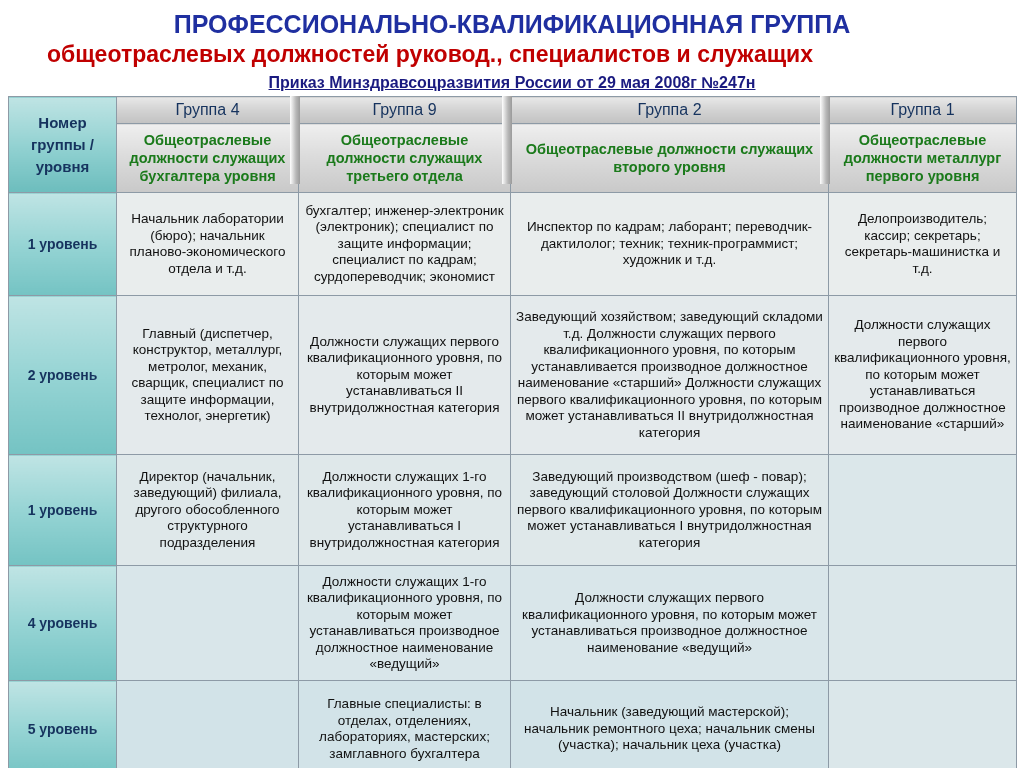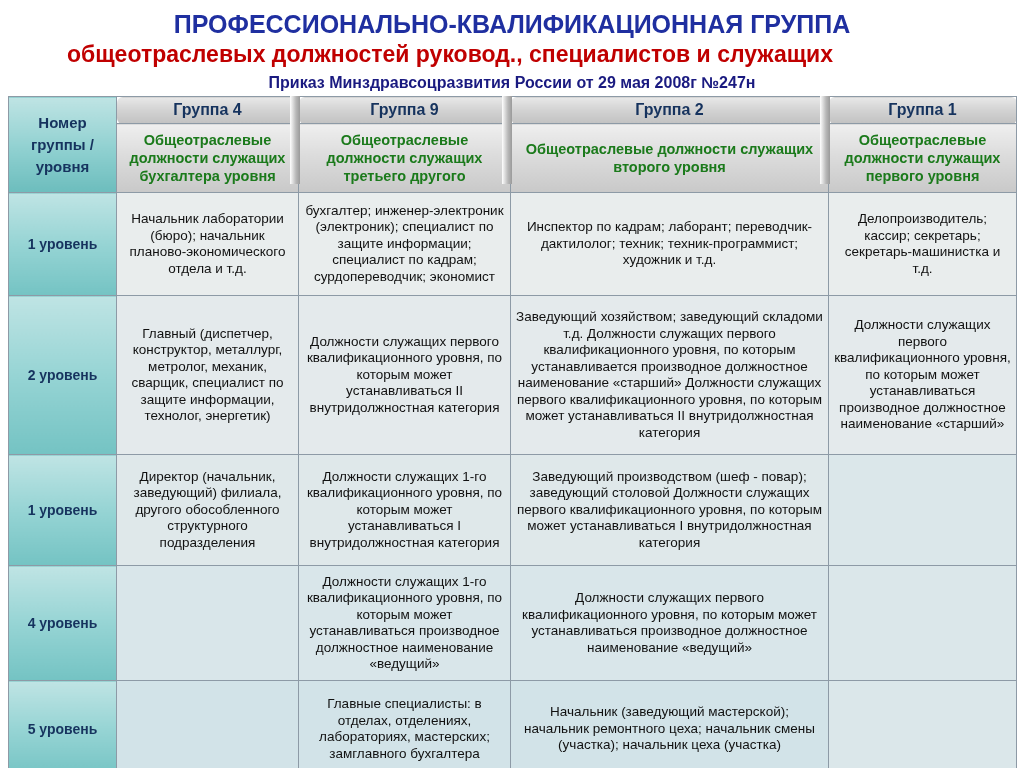--- a/index.html
+++ b/index.html
@@ -32,30 +32,30 @@
     letter-spacing: 0px;
   }
   .title-2 {
     position: absolute;
     left: 0; top: 41px;
     width: 860px;
     text-align: center;
     font-size: 23px;
     font-weight: bold;
     color: #c00000;
-    margin-left: 20px;
   }
   .title-3 {
     position: absolute;
     left: 0; top: 74px;
     width: 1024px;
     text-align: center;
     font-size: 16px;
     font-weight: bold;
     color: #1a1a80;
+    text-decoration: underline;
   }
 
   
   table.grid {
     position: absolute;
     left: 8px;
     top: 96px;
     width: 1008px;
     border-collapse: collapse;
     table-layout: fixed;
@@ -79,26 +79,25 @@
     background: linear-gradient(to bottom, #bfe4e4 0%, #8fd0d0 55%, #6cbdbd 100%);
     color: #16335e;
     font-weight: bold;
     font-size: 15px;
     line-height: 22px;
     height: 88px;
   }
   .grp-name {
     background: linear-gradient(to bottom, #e8e8e8 0%, #d2d2d2 50%, #c2c2c2 100%);
     color: #16335e;
-    font-weight: bold;
+    font-weight: normal;
     font-size: 16px;
     height: 20px;
     padding: 1px 4px;
     border-bottom: none;
-    border-radius: 6px;
   }
   .grp-desc {
     background: linear-gradient(to bottom, #efefef 0%, #dcdcdc 45%, #c9c9c9 100%);
     color: #1b7a1b;
     font-weight: bold;
     font-size: 14.5px;
     line-height: 18px;
     height: 62px;
     border-top: none;
   }
@@ -163,23 +162,23 @@
       <tr>
         <td class="hdr-corner" rowspan="2">Номер группы / уровня</td>
         <td class="grp-name">Группа 4</td>
         <td class="grp-name">Группа 9</td>
         <td class="grp-name">Группа 2</td>
         <td class="grp-name">Группа 1</td>
       </tr>
 
       <tr>
         <td class="grp-desc">Общеотраслевые должности служащих бухгалтера уровня</td>
-        <td class="grp-desc">Общеотраслевые должности служащих третьего другого</td>
+        <td class="grp-desc">Общеотраслевые должности служащих третьего отдела</td>
         <td class="grp-desc">Общеотраслевые должности служащих второго уровня</td>
-        <td class="grp-desc">Общеотраслевые должности служащих первого уровня</td>
+        <td class="grp-desc">Общеотраслевые должности металлург первого уровня</td>
       </tr>
 
       <tr class="r1">
         <td class="lvl">1 уровень</td>
         <td class="cell bg-f">Начальник лаборатории (бюро); начальник планово-экономического отдела и т.д.</td>
         <td class="cell bg-f">бухгалтер; инженер-электроник (электроник); специалист по защите  информации; специалист по кадрам; сурдопереводчик; экономист</td>
         <td class="cell bg-f">Инспектор по кадрам; лаборант; переводчик-дактилолог; техник; техник-программист; художник и т.д.</td>
         <td class="cell bg-f">Делопроизводитель; кассир; секретарь; секретарь-машинистка и т.д.</td>
       </tr>
 

